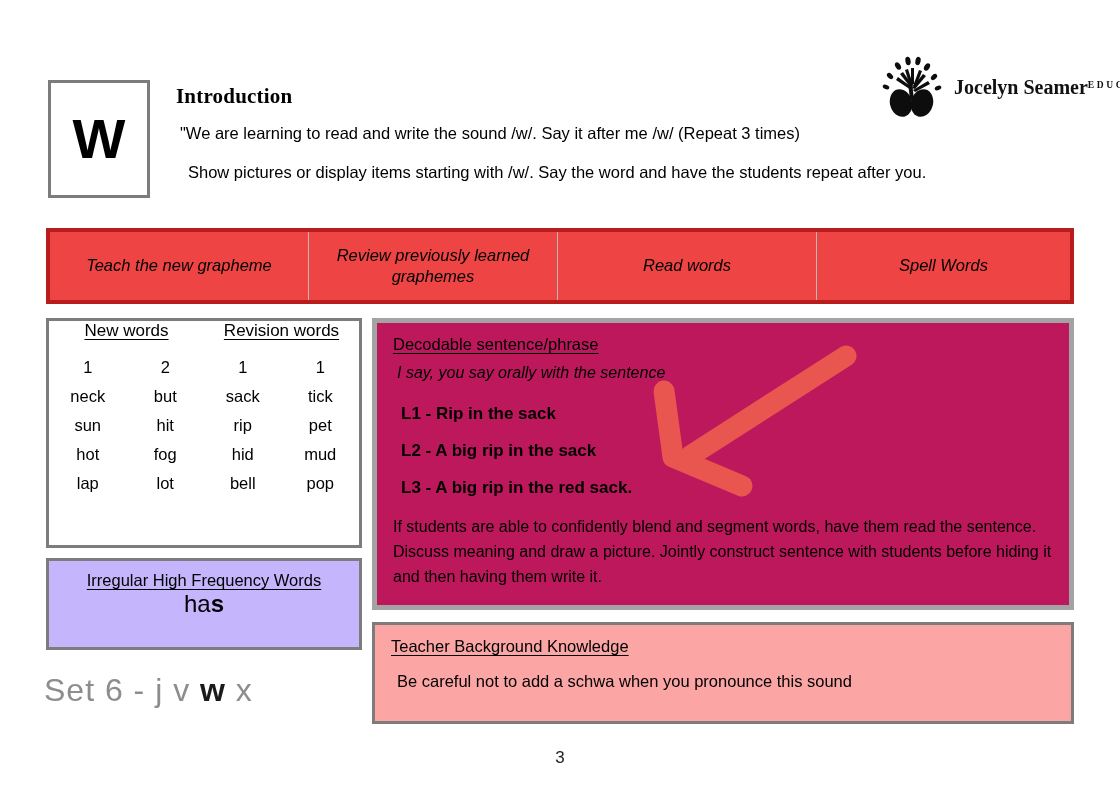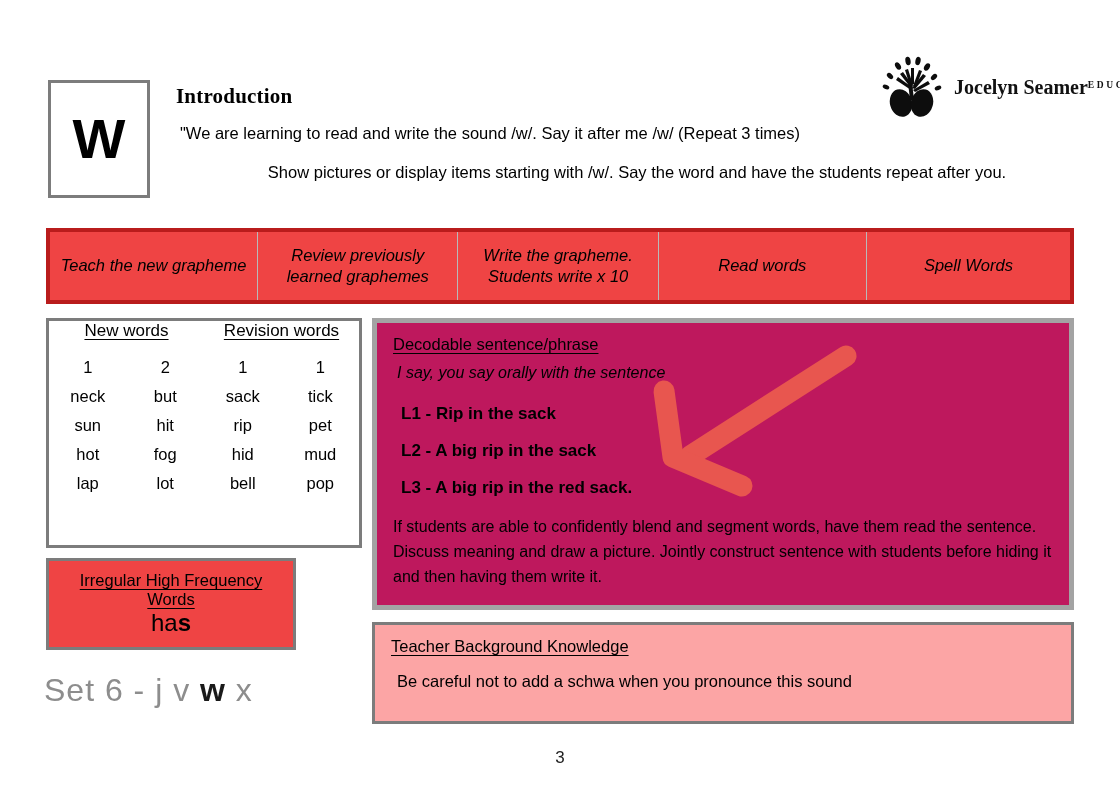--- a/index.html
+++ b/index.html
@@ -62,21 +62,21 @@
     line-height: 1.2;
     margin: 0 0 14px 0;
     letter-spacing: 0.2px;
   }
   .intro-line {
     font-size: 16.5px;
     line-height: 1.25;
     margin: 0 0 18px 0;
   }
   .intro-line.l1 { padding-left: 4px; }
-  .intro-line.l2 { padding-left: 12px; text-align: center; }
+  .intro-line.l2 { padding-left: 12px; }
 
   
   .logo {
     position: absolute;
     left: 878px;
     top: 54px;
     width: 205px;
     height: 66px;
     display: flex;
     align-items: center;
@@ -181,25 +181,25 @@
   }
   .wcol .wd {
     font-size: 16.5px;
     line-height: 1.75;
   }
 
   .ihf-box {
     position: absolute;
     left: 46px;
     top: 558px;
-    width: 250px;
+    width: 316px;
     height: 92px;
     border: 3px solid #7c7c7c;
     box-sizing: border-box;
-    background: #ef4444;
+    background: #c4b5fd;
     padding: 10px 12px 16px 12px;
   }
   .ihf-title {
     font-size: 16.5px;
     text-decoration: underline;
     text-underline-offset: 3px;
     text-align: center;
   }
   .ihf-word {
     text-align: center;
@@ -341,21 +341,20 @@
       <div class="logo-text">
         <div class="logo-name">Jocelyn Seamer</div>
         <div class="logo-sub">EDUCATION</div>
       </div>
     </div>
   </div>
 
   <div class="steps">
     <div class="step-cell w1">Teach the new grapheme</div>
     <div class="step-cell w2">Review previously learned graphemes</div>
-    <div class="step-cell w3">Write the grapheme. Students write x 10</div>
     <div class="step-cell w4">Read words</div>
     <div class="step-cell w5">Spell Words</div>
   </div>
 
   <div class="words-box">
     <div class="words-head">
       <div class="wh">New words</div>
       <div class="wh">Revision words</div>
     </div>
     <div class="words-cols">

